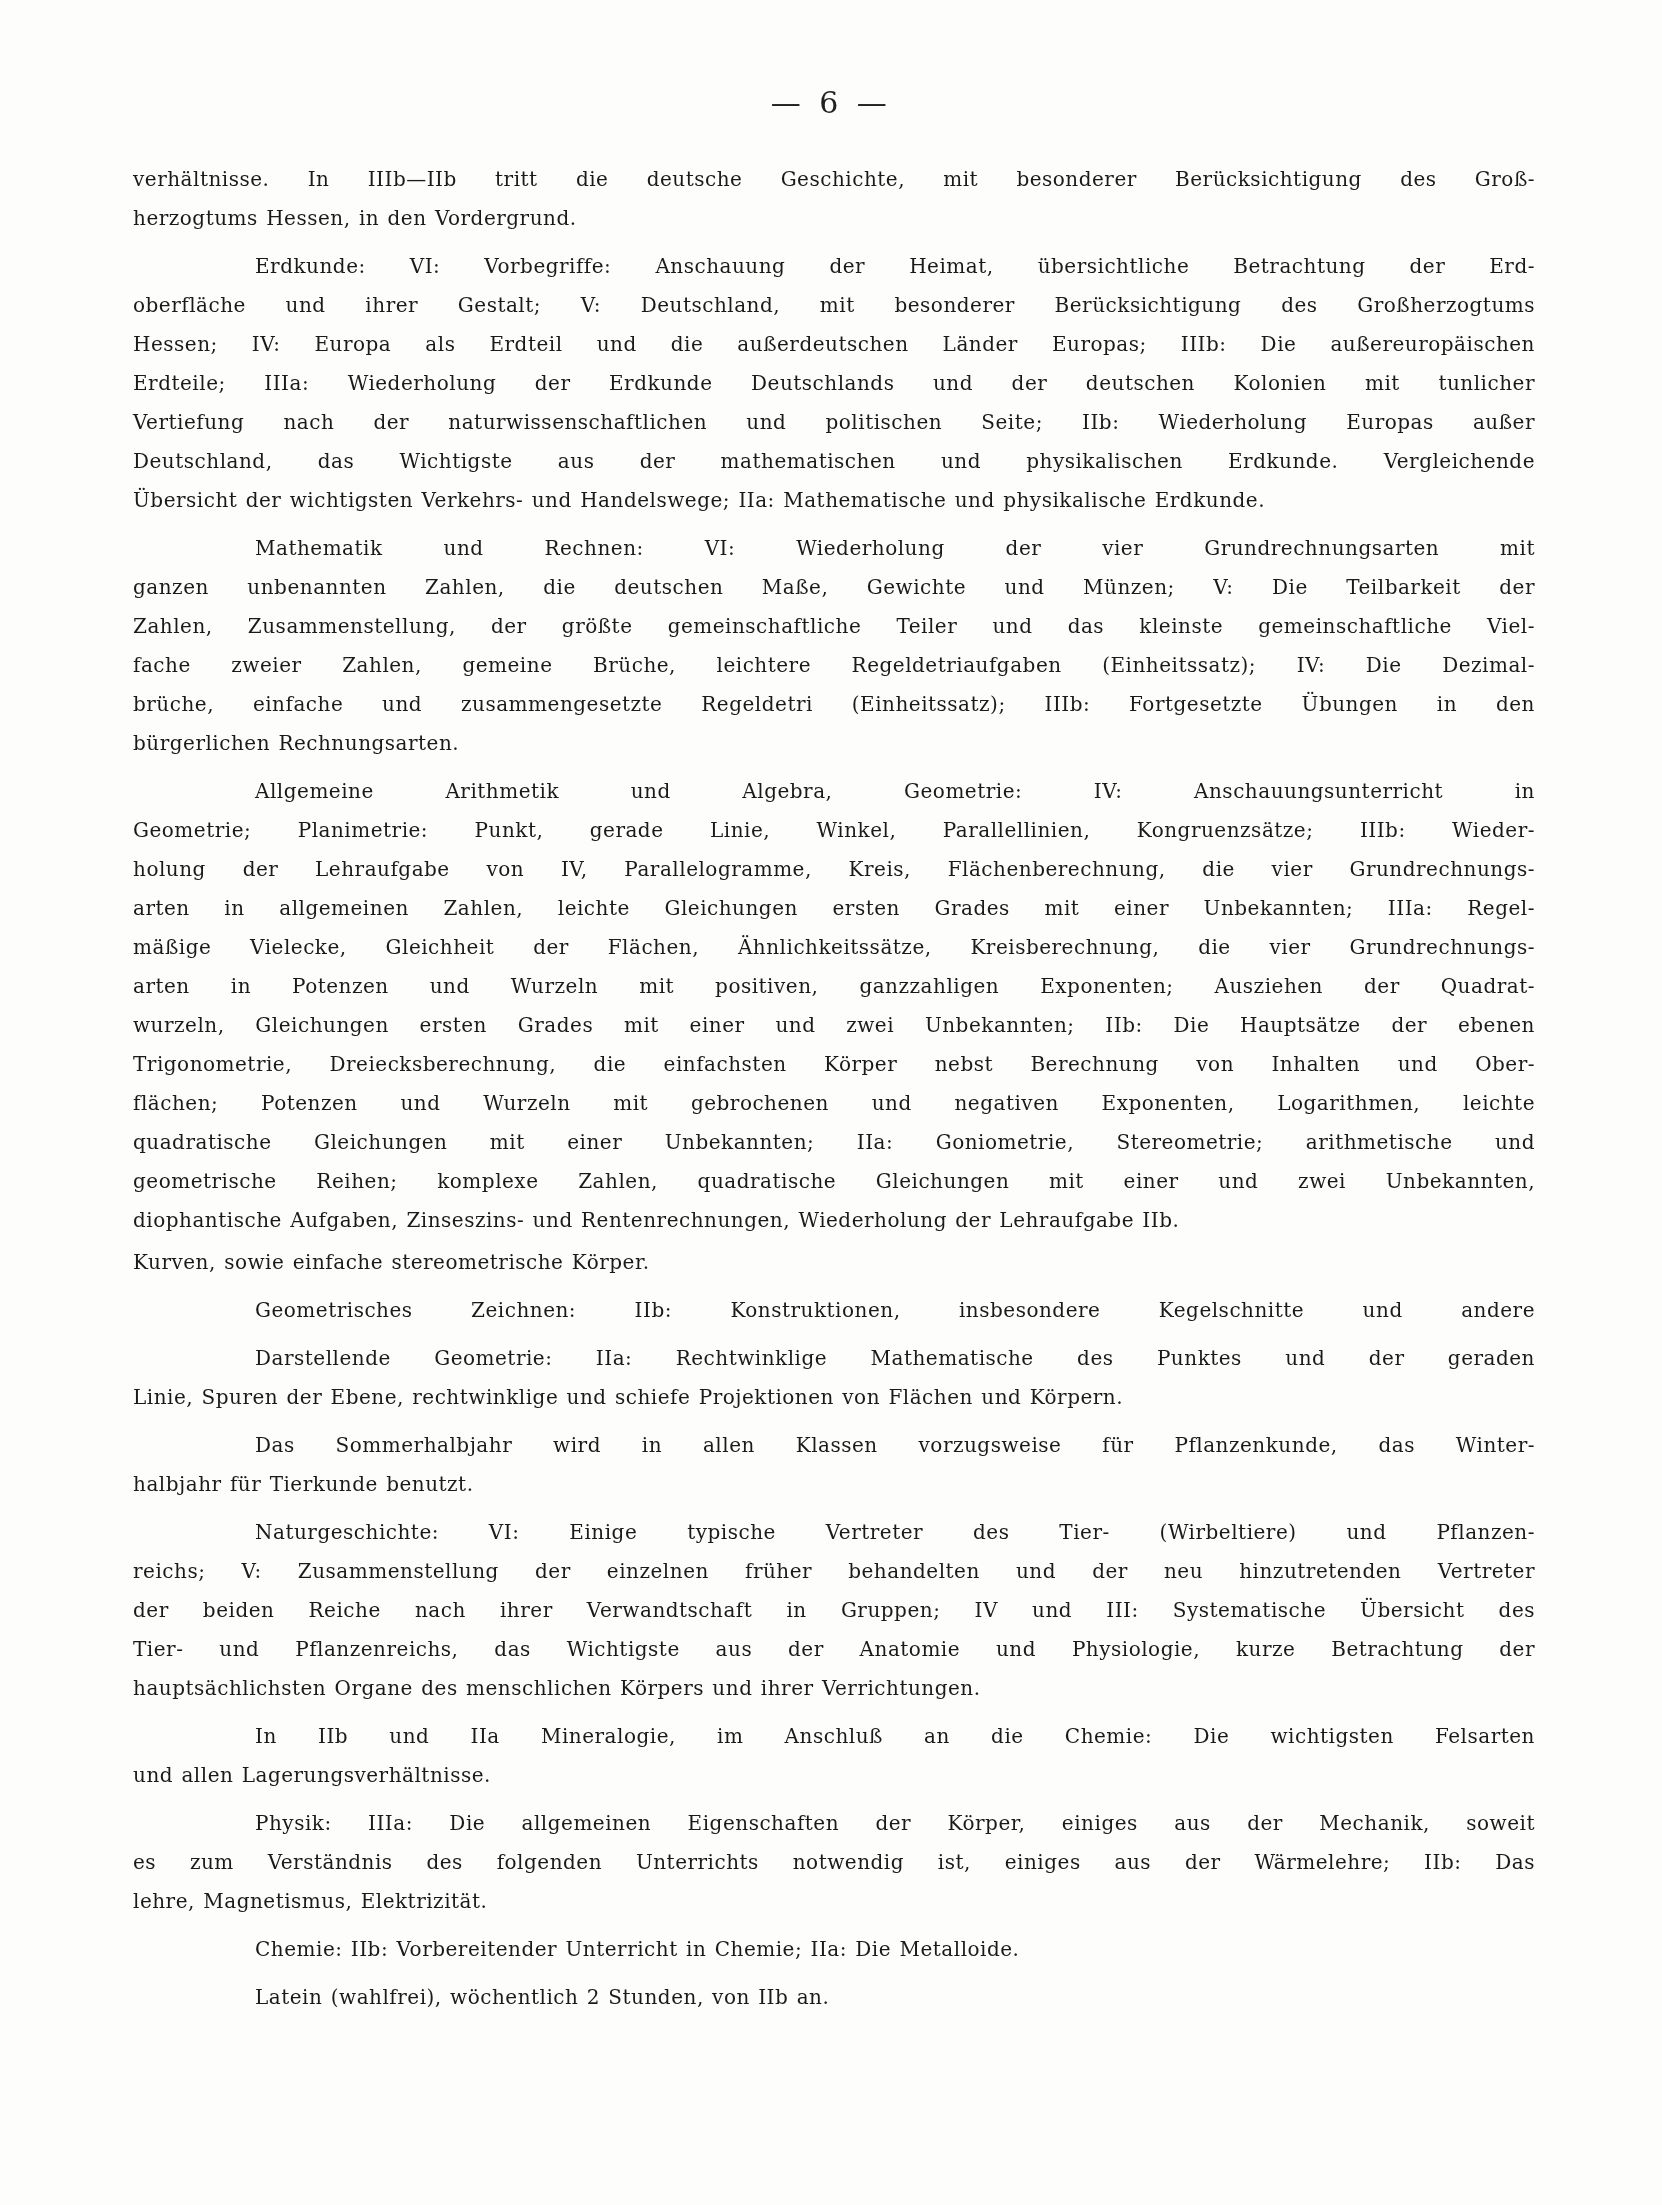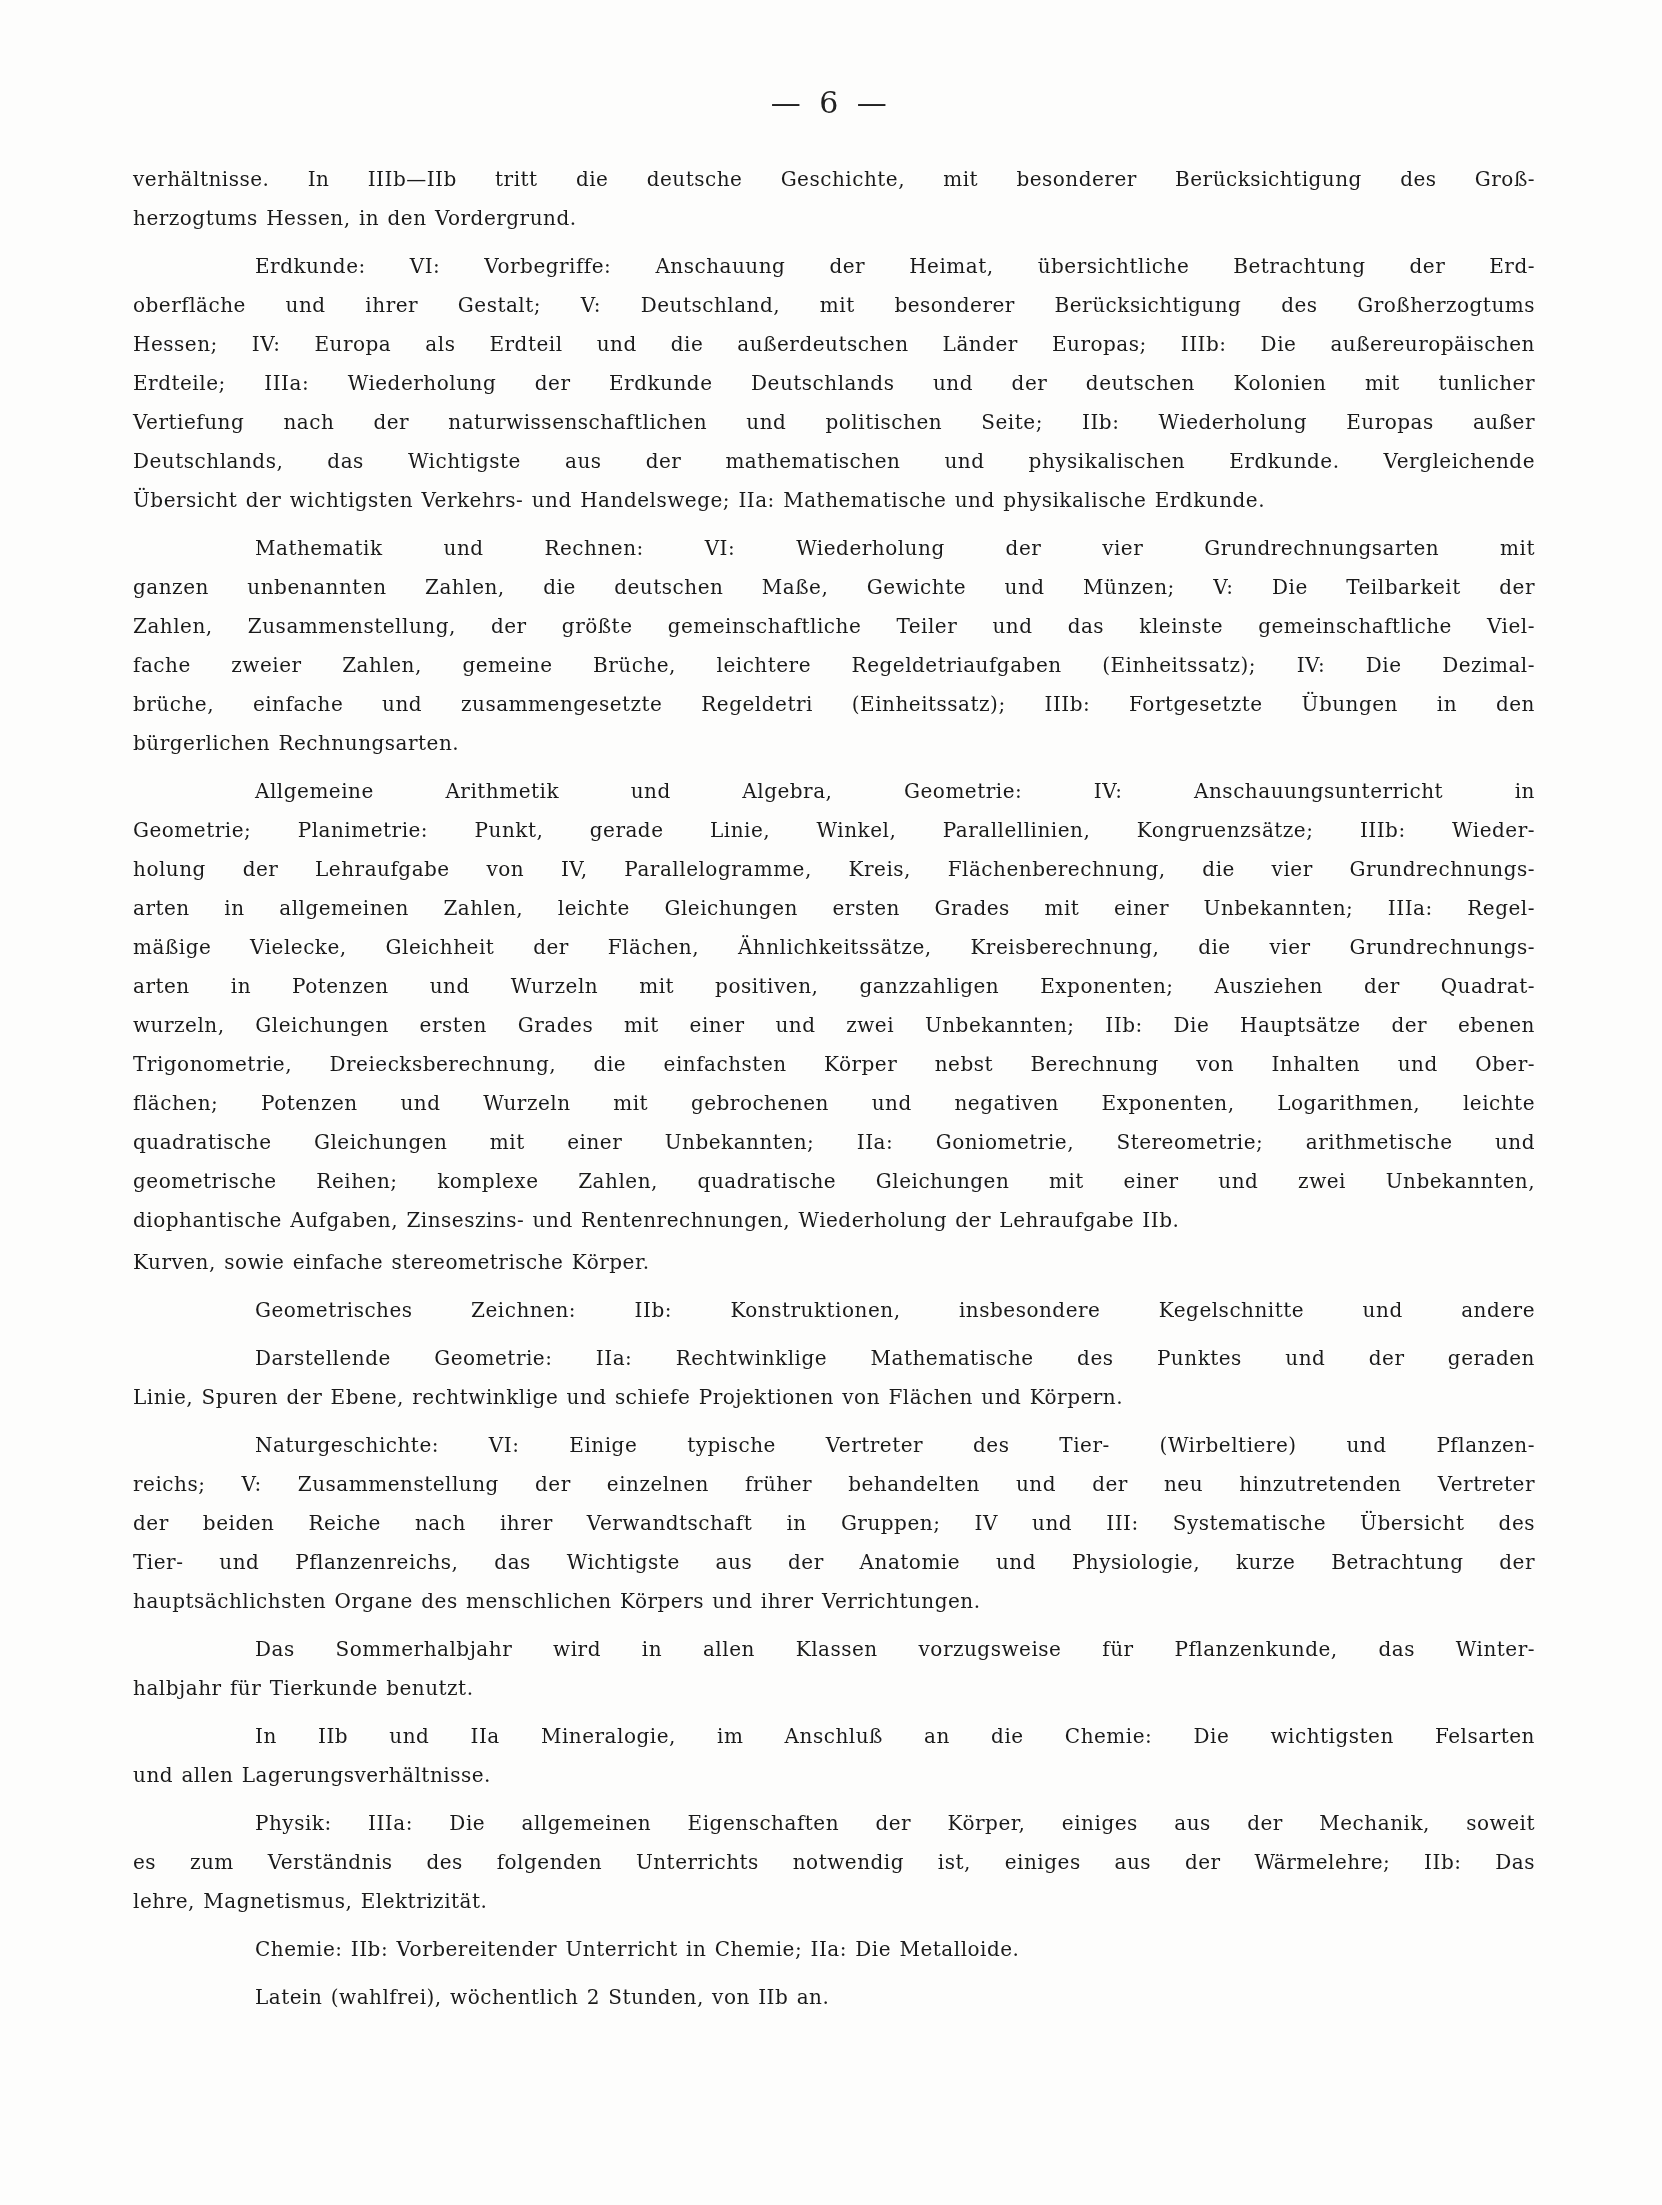--- a/index.html
+++ b/index.html
@@ -71,21 +71,21 @@
       <span class="line">verhältnisse. In IIIb—IIb tritt die deutsche Geschichte, mit besonderer Berücksichtigung des Groß-</span>
       <span class="line last">herzogtums Hessen, in den Vordergrund.</span>
     </div>
 
     <div class="para">
       <span class="line indent">Erdkunde: VI: Vorbegriffe: Anschauung der Heimat, übersichtliche Betrachtung der Erd-</span>
       <span class="line">oberfläche und ihrer Gestalt; V: Deutschland, mit besonderer Berücksichtigung des Großherzogtums</span>
       <span class="line">Hessen; IV: Europa als Erdteil und die außerdeutschen Länder Europas; IIIb: Die außereuropäischen</span>
       <span class="line">Erdteile; IIIa: Wiederholung der Erdkunde Deutschlands und der deutschen Kolonien mit tunlicher</span>
       <span class="line">Vertiefung nach der naturwissenschaftlichen und politischen Seite; IIb: Wiederholung Europas außer</span>
-      <span class="line">Deutschlands, das Wichtigste aus der mathematischen und physikalischen Erdkunde. Vergleichende</span>
+      <span class="line">Deutschland, das Wichtigste aus der mathematischen und physikalischen Erdkunde. Vergleichende</span>
       <span class="line last">Übersicht der wichtigsten Verkehrs- und Handelswege; IIa: Mathematische und physikalische Erdkunde.</span>
     </div>
 
     <div class="para">
       <span class="line indent">Mathematik und Rechnen: VI: Wiederholung der vier Grundrechnungsarten mit</span>
       <span class="line">ganzen unbenannten Zahlen, die deutschen Maße, Gewichte und Münzen; V: Die Teilbarkeit der</span>
       <span class="line">Zahlen, Zusammenstellung, der größte gemeinschaftliche Teiler und das kleinste gemeinschaftliche Viel-</span>
       <span class="line">fache zweier Zahlen, gemeine Brüche, leichtere Regeldetriaufgaben (Einheitssatz); IV: Die Dezimal-</span>
       <span class="line">brüche, einfache und zusammengesetzte Regeldetri (Einheitssatz); IIIb: Fortgesetzte Übungen in den</span>
       <span class="line last">bürgerlichen Rechnungsarten.</span>
@@ -110,30 +110,30 @@
       <span class="line last">Kurven, sowie einfache stereometrische Körper.</span>
       <span class="line indent">Geometrisches Zeichnen: IIb: Konstruktionen, insbesondere Kegelschnitte und andere</span>
     </div>
 
     <div class="para">
       <span class="line indent">Darstellende Geometrie: IIa: Rechtwinklige Mathematische des Punktes und der geraden</span>
       <span class="line last">Linie, Spuren der Ebene, rechtwinklige und schiefe Projektionen von Flächen und Körpern.</span>
     </div>
 
     <div class="para">
+      <span class="line indent">Das Sommerhalbjahr wird in allen Klassen vorzugsweise für Pflanzenkunde, das Winter-</span>
+      <span class="line last">halbjahr für Tierkunde benutzt.</span>
+    </div>
+
+    <div class="para">
       <span class="line indent">Naturgeschichte: VI: Einige typische Vertreter des Tier- (Wirbeltiere) und Pflanzen-</span>
       <span class="line">reichs; V: Zusammenstellung der einzelnen früher behandelten und der neu hinzutretenden Vertreter</span>
       <span class="line">der beiden Reiche nach ihrer Verwandtschaft in Gruppen; IV und III: Systematische Übersicht des</span>
       <span class="line">Tier- und Pflanzenreichs, das Wichtigste aus der Anatomie und Physiologie, kurze Betrachtung der</span>
       <span class="line last">hauptsächlichsten Organe des menschlichen Körpers und ihrer Verrichtungen.</span>
-    </div>
-
-    <div class="para">
-      <span class="line indent">Das Sommerhalbjahr wird in allen Klassen vorzugsweise für Pflanzenkunde, das Winter-</span>
-      <span class="line last">halbjahr für Tierkunde benutzt.</span>
     </div>
 
     <div class="para">
       <span class="line indent">In IIb und IIa Mineralogie, im Anschluß an die Chemie: Die wichtigsten Felsarten</span>
       <span class="line last">und allen Lagerungsverhältnisse.</span>
     </div>
 
     <div class="para">
       <span class="line indent">Physik: IIIa: Die allgemeinen Eigenschaften der Körper, einiges aus der Mechanik, soweit</span>
       <span class="line">es zum Verständnis des folgenden Unterrichts notwendig ist, einiges aus der Wärmelehre; IIb: Das</span>

